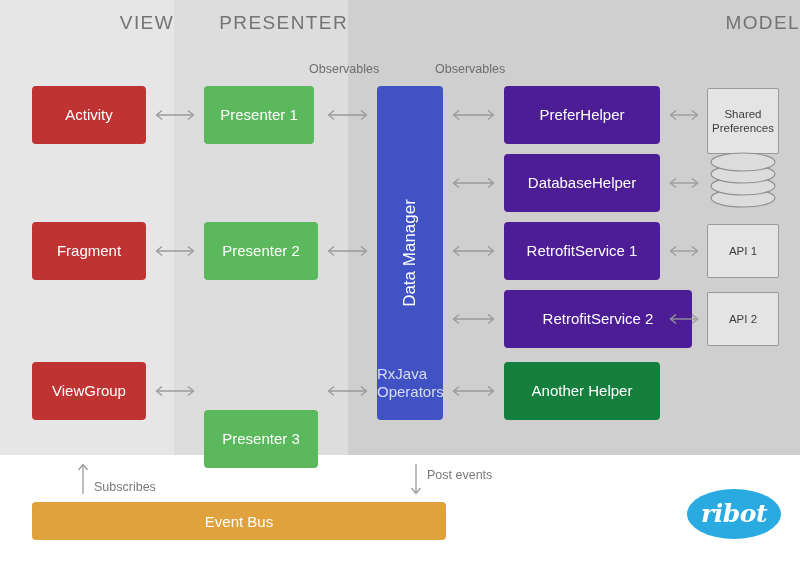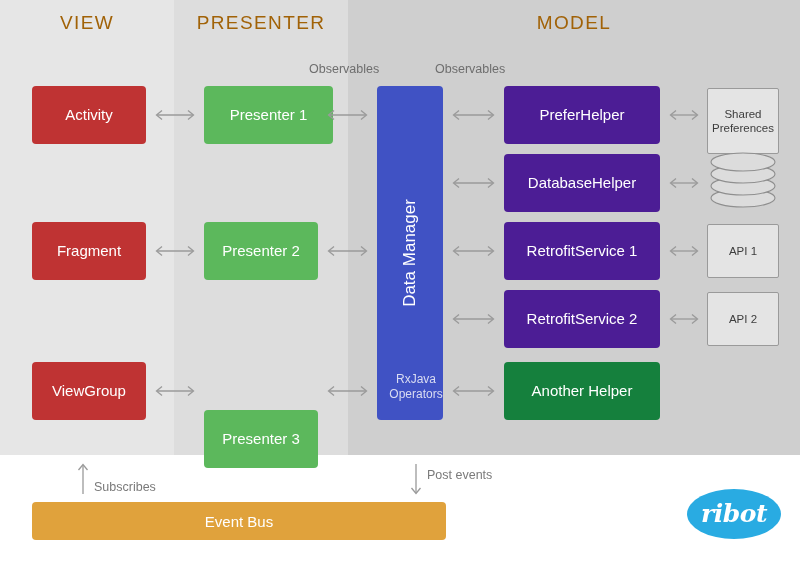--- a/index.html
+++ b/index.html
@@ -26,24 +26,24 @@
     top: 0;
     height: 455px;
   }
   .band-view     { left: 0;     width: 174px; background: #e6e6e6; }
   .band-presenter{ left: 174px; width: 174px; background: #dddddd; }
   .band-model    { left: 348px; width: 452px; background: #cfcfcf; }
 
   .band-title {
     position: absolute;
     top: 12px;
-    text-align: center;
+    text-align: right;
     font-size: 19px;
     letter-spacing: 1.4px;
-    color: #a16207;
+    color: #737373;
     font-weight: 400;
   }
   .title-view      { left: 0;     width: 174px; }
   .title-presenter { left: 174px; width: 174px; }
   .title-model     { left: 348px; width: 452px; }
 
   
   .node {
     position: absolute;
     border-radius: 4px;
@@ -100,23 +100,22 @@
     transform: rotate(-90deg);
     white-space: nowrap;
     color: #ffffff;
     font-size: 17px;
   }
   #data-manager .dm-sub {
     position: absolute;
     left: 0;
     bottom: 18px;
     width: 78px;
-    text-align: center;
     color: #d9dcf2;
-    font-size: 12px;
+    font-size: 15px;
     line-height: 1.25;
   }
 
   
   .arrow {
     position: absolute;
     height: 12px;
   }
   .arrow svg { display: block; overflow: visible; }
 
@@ -197,21 +196,21 @@
   <div class="node view-node" style="left:32px; top:86px; width:114px; height:58px;">
     <span>Activity</span>
   </div>
   <div class="node view-node" style="left:32px; top:222px; width:114px; height:58px;">
     <span>Fragment</span>
   </div>
   <div class="node view-node" style="left:32px; top:362px; width:114px; height:58px;">
     <span>ViewGroup</span>
   </div>
 
-  <div class="node presenter-node" style="left:204px; top:86px; width:129px; height:58px;">
+  <div class="node presenter-node" style="left:204px; top:86px; width:110px; height:58px;">
     <span>Presenter 1</span>
   </div>
   <div class="node presenter-node" style="left:204px; top:222px; width:114px; height:58px;">
     <span>Presenter 2</span>
   </div>
   <div class="node presenter-node" style="left:204px; top:362px; width:114px; height:58px;margin-top:48px;">
     <span>Presenter 3</span>
   </div>
 
   <div id="data-manager">
@@ -226,21 +225,21 @@
 
   <div class="node model-node" style="left:504px; top:86px; width:156px; height:58px;">
     <span>PreferHelper</span>
   </div>
   <div class="node model-node" style="left:504px; top:154px; width:156px; height:58px;">
     <span>DatabaseHelper</span>
   </div>
   <div class="node model-node" style="left:504px; top:222px; width:156px; height:58px;">
     <span>RetrofitService 1</span>
   </div>
-  <div class="node model-node" style="left:504px; top:290px; width:156px; height:58px;">
+  <div class="node model-node" style="left:504px; top:290px; width:188px; height:58px;">
     <span>RetrofitService 2</span>
   </div>
   <div class="node gray-node" style="left:504px; top:362px; width:156px; height:58px;">
     <span>Another Helper</span>
   </div>
 
   <div class="ext-box" style="left:707px; top:88px; width:72px; height:66px;">
     <div>
       <div>Shared</div>
       <div>Preferences</div>

